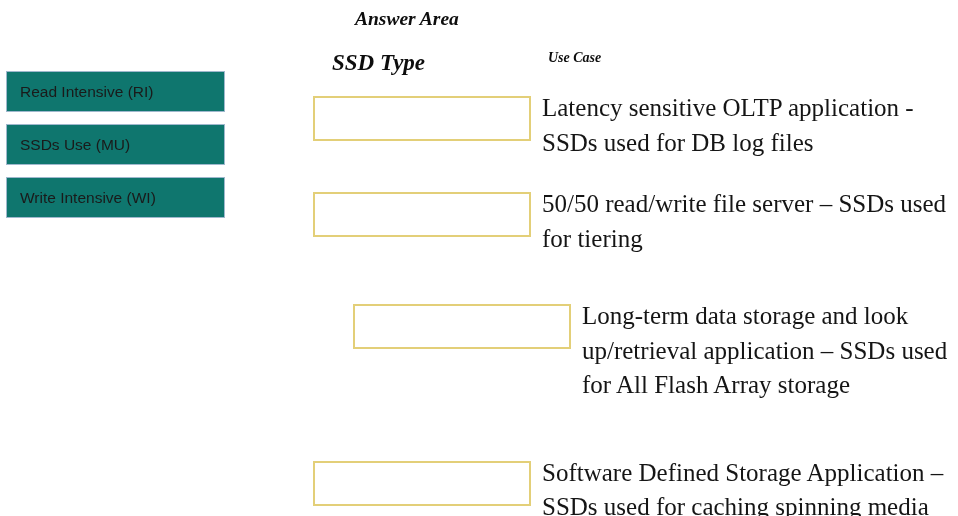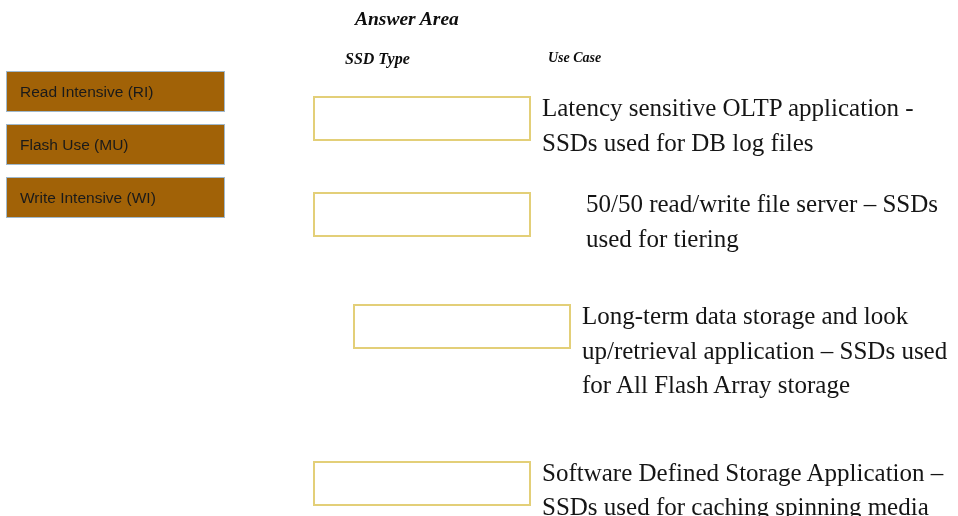--- a/index.html
+++ b/index.html
@@ -31,21 +31,21 @@
     left: 6px;
     top: 71px;
     width: 219px;
   }
   .source-option {
     box-sizing: border-box;
     width: 219px;
     height: 41px;
     margin-bottom: 12px;
     border: 1px solid #9fb8cd;
-    background: #a16207;
+    background: #0f766e;
     display: flex;
     align-items: center;
     padding-left: 13px;
     cursor: move;
   }
   .source-option-label {
     font-family: "Liberation Sans", sans-serif;
     font-size: 15.5px;
     color: #1a1a1a;
     line-height: 1;
@@ -60,23 +60,23 @@
     color: #0d0d0d;
     white-space: nowrap;
     font-style: italic;
   }
   #answer-area-title {
     left: 355px;
     top: 8px;
     font-size: 19.5px;
   }
   #col-head-ssd {
-    left: 345px;
+    left: 332px;
     top: 50px;
-    font-size: 16px;
+    font-size: 23px;
   }
   #col-head-usecase {
     left: 548px;
     top: 50px;
     font-size: 14px;
   }
 
   
   .answer-rows {
     position: absolute;
@@ -111,41 +111,41 @@
 </head>
 <body>
 
 <div id="canvas">
 
   <div class="source-list">
     <div class="source-option">
       <span class="source-option-label">Read Intensive (RI)</span>
     </div>
     <div class="source-option">
-      <span class="source-option-label">Flash Use (MU)</span>
+      <span class="source-option-label">SSDs Use (MU)</span>
     </div>
     <div class="source-option">
       <span class="source-option-label">Write Intensive (WI)</span>
     </div>
   </div>
 
   <div class="heading-serif" id="answer-area-title">Answer Area</div>
 
   <div class="heading-serif" id="col-head-ssd">SSD Type</div>
 
   <div class="heading-serif" id="col-head-usecase">Use Case</div>
 
   <div class="answer-rows">
 
     <div class="answer-row" style="margin-bottom:32px;">
       <div class="drop-zone"></div>
       <div class="use-case-text">Latency sensitive OLTP application - SSDs used for DB log files</div>
     </div>
 
-    <div class="answer-row" style="margin-bottom:48px;gap:44px;">
+    <div class="answer-row" style="margin-bottom:48px;">
       <div class="drop-zone"></div>
       <div class="use-case-text">50/50 read/write file server – SSDs used for tiering</div>
     </div>
 
     <div class="answer-row" style="margin-bottom:58px;padding-left:40px;">
       <div class="drop-zone"></div>
       <div class="use-case-text">Long-term data storage and look up/retrieval application – SSDs used for All Flash Array storage</div>
     </div>
 
     <div class="answer-row" style="margin-bottom:49px;">

